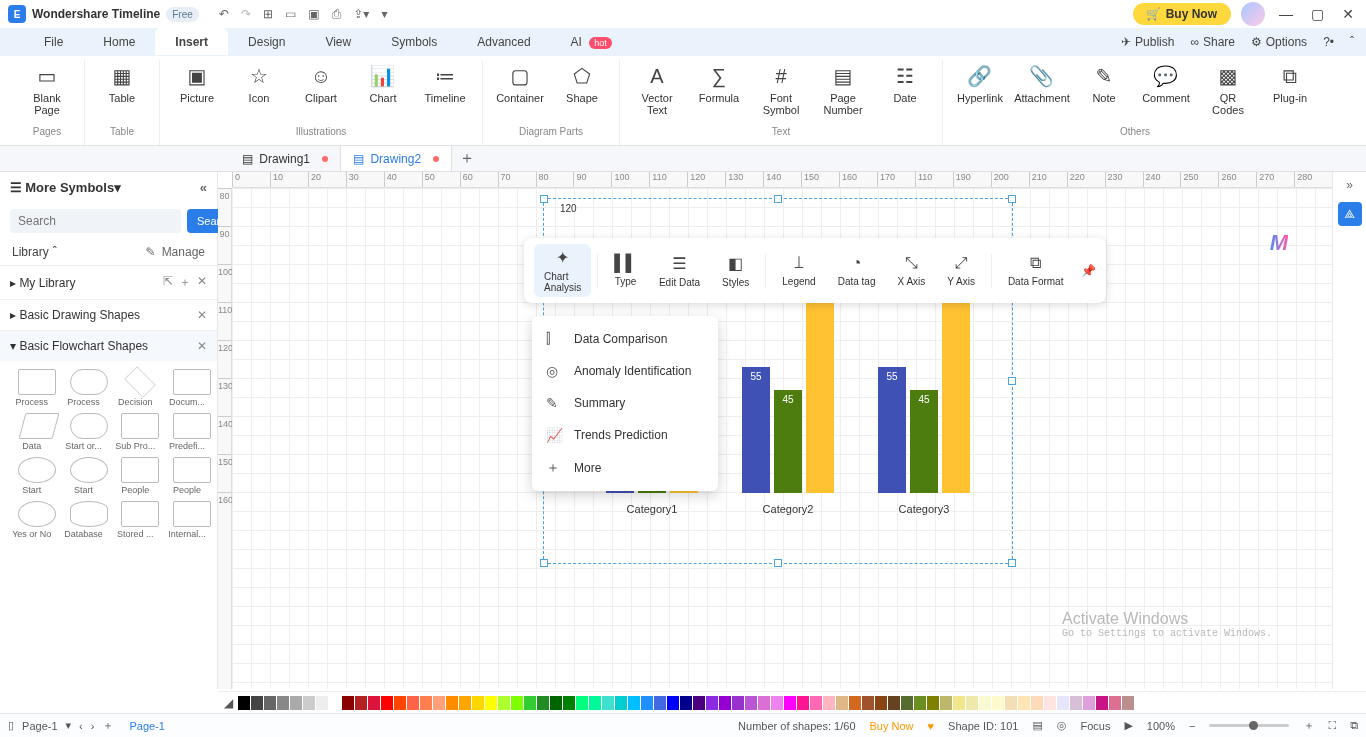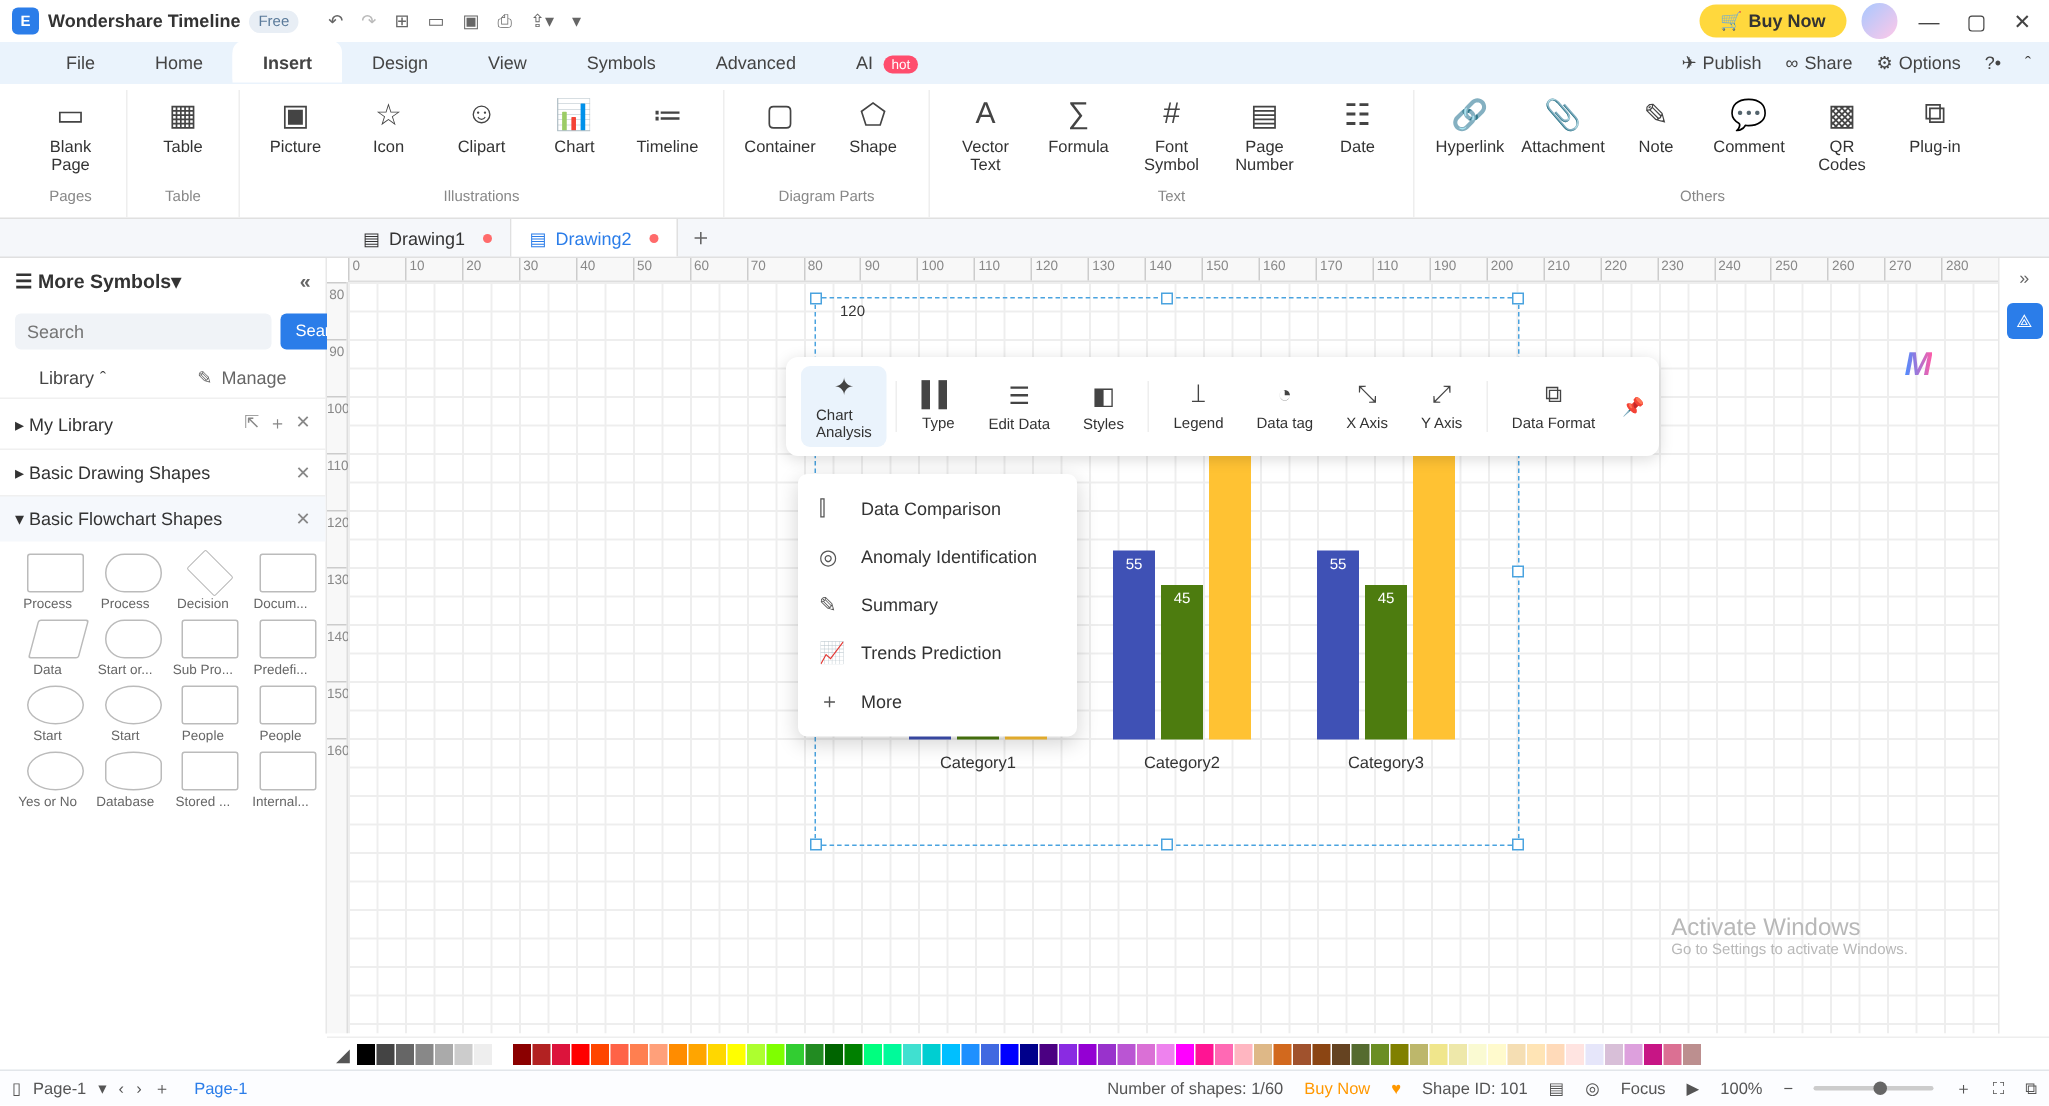--- a/index.html
+++ b/index.html
@@ -47,21 +47,21 @@
 
 .main { position: absolute; top: 172px; left: 0; right: 0; bottom: 48px; display: flex; }
 
 
 .sidebar { width: 218px; background: #fff; border-right: 1px solid #e8e8e8; display: flex; flex-direction: column; }
 .sb-header { display: flex; align-items: center; padding: 8px 10px; font-weight: 600; font-size: 13px; }
 .sb-header .chev { margin-left: auto; color: #666; cursor:pointer; }
 .sb-search-row { display: flex; padding: 6px 10px; gap: 6px; }
 .sb-search { flex: 1; background: #f0f3f7; border: none; border-radius: 4px; padding: 5px 8px; font-size: 12px; }
 .sb-search-btn { background: #2b7de9; color: #fff; border: none; border-radius: 4px; padding: 5px 10px; font-size: 11px; cursor: pointer; }
-.sb-lib-row { display: flex; padding: 6px 26px; font-size: 12px; color: #444; }
+.sb-lib-row { display: flex; padding: 6px 12px; font-size: 12px; color: #444; }
 .sb-lib-row .right { margin-left: auto; display:flex; gap:6px; color:#666; cursor:pointer; }
 .sb-section { display: flex; align-items: center; padding: 8px 10px; font-size: 12px; border-top: 1px solid #f0f0f0; cursor:pointer; }
 .sb-section .close { margin-left: auto; color: #888; }
 .sb-section .icons { margin-left:auto; display:flex; gap:6px; color:#888; }
 .shapes-grid { padding: 8px 6px; display: grid; grid-template-columns: repeat(4, 1fr); gap: 6px 2px; overflow-y: auto; }
 .shape-cell { display: flex; flex-direction: column; align-items: flex-end; gap: 2px; cursor:pointer; }
 .shape-prev { width: 38px; height: 26px; border: 1px solid #bbb; border-radius: 2px; background:#fff; }
 .shape-prev.round { border-radius: 13px; }
 .shape-prev.diamond { transform: rotate(45deg) scale(0.7); }
 .shape-prev.ellipse { border-radius: 50%; }
@@ -122,21 +122,21 @@
 .cs-fill { margin-right:4px; color:#555; }
 
 
 .statusbar { position: absolute; bottom: 0; left: 0; right: 0; height: 24px; background: #fcfdff; border-top: 1px solid #e2e6ea; display: flex; align-items: center; padding: 0 8px; font-size: 11px; color: #555; gap: 10px; }
 .sb-pages { display: flex; align-items: center; gap: 8px; }
 .sb-page-tab { color: #2b7de9; padding: 0 8px; cursor:pointer; }
 .sb-right { margin-left: auto; display: flex; align-items: center; gap: 14px; }
 .zoom-slider { width: 80px; height: 3px; background: #ccc; border-radius: 2px; position: relative; }
 .zoom-thumb { position: absolute; left: 40px; top: -3px; width: 9px; height: 9px; background: #666; border-radius: 50%; }
 .activate-wm { position:absolute; right:60px; bottom:50px; color:#b8b8b8; font-size:16px; pointer-events:none; }
-.activate-wm small { font-size:10px; display:block; }
+.activate-wm small { font-size:10px; display:block;font-family:Liberation Mono, monospace; }
 </style>
 </head>
 <body>
 
 <div class="titlebar">
   <div class="app-icon">E</div>
   <span class="app-title">Wondershare Timeline</span>
   <span class="free-badge">Free</span>
   <div class="qat">
     <span>↶</span>

